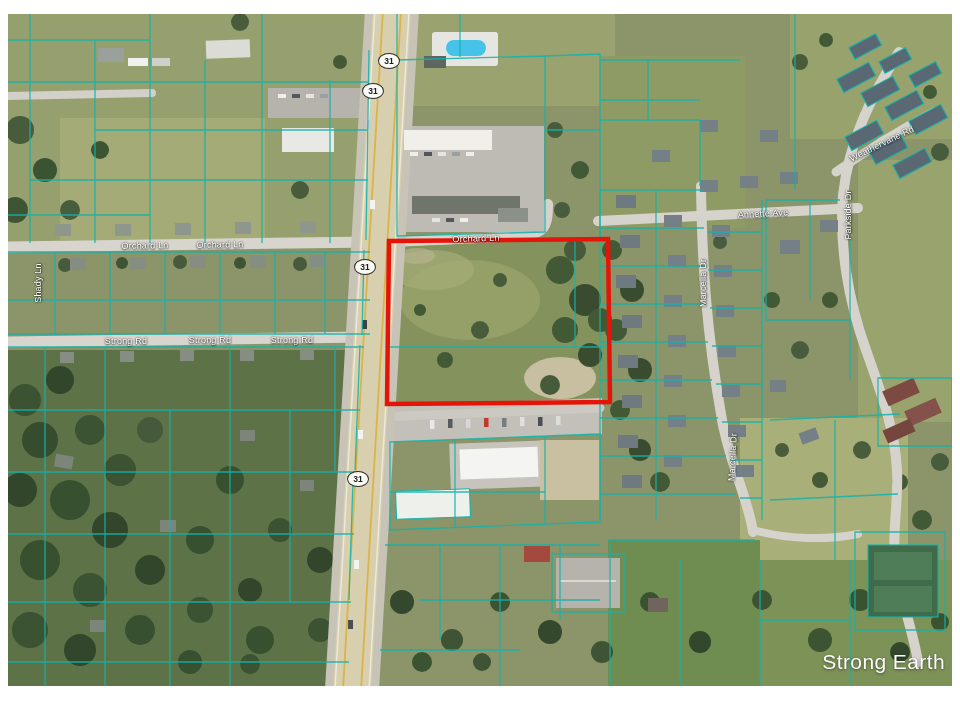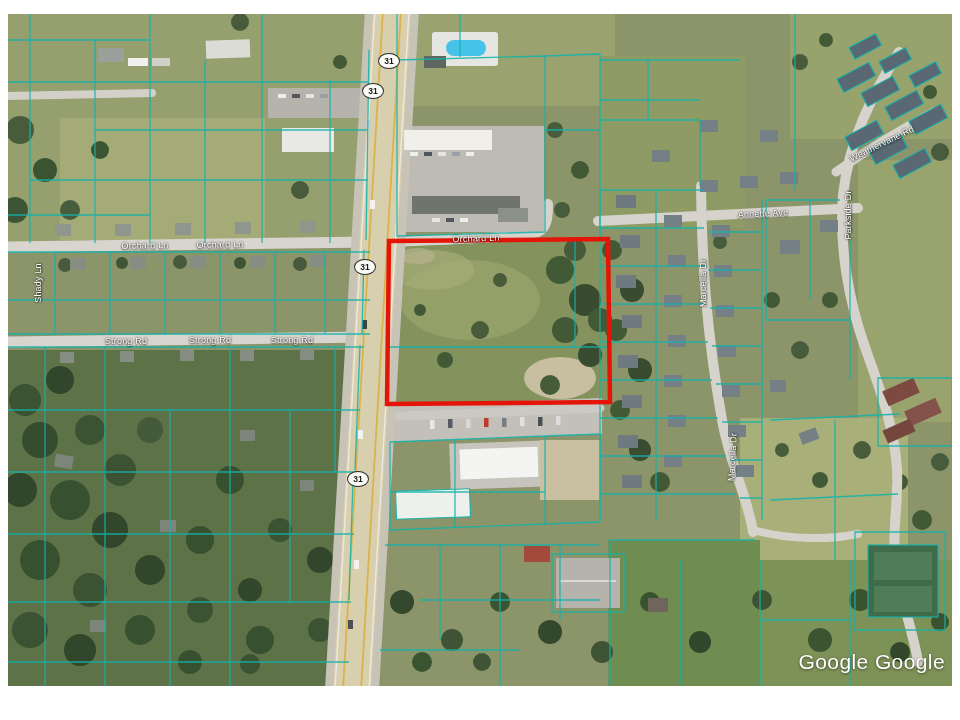--- a/index.html
+++ b/index.html
@@ -363,16 +363,16 @@
           <span>31</span>
         </div>
       <div class="shield" style="left:357px;top:253px">
           <span>31</span>
         </div>
       <div class="shield" style="left:350px;top:465px">
           <span>31</span>
         </div>
     </div>
 
-    <div id="watermark">Google Google</div>
+    <div id="watermark">Strong Earth</div>
 
   </div>
 </div>
 
 </body></html>

